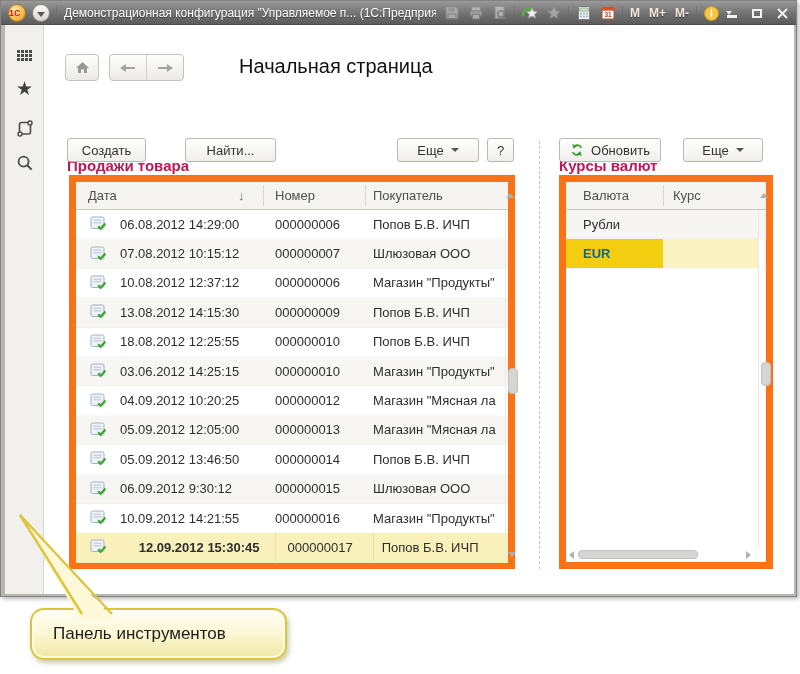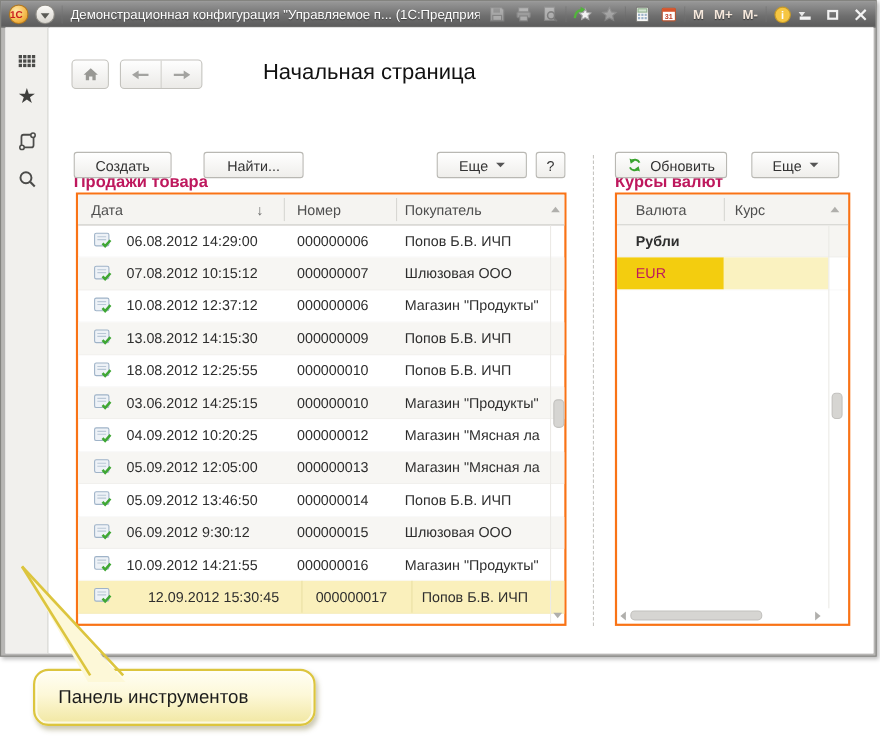--- a/index.html
+++ b/index.html
@@ -66,40 +66,40 @@
   .page-title { position:absolute; left:194px; top:30px; font-size:20px; color:#111; white-space:nowrap; }
   
   .phead { position:absolute; font-size:15px; font-weight:bold; color:#be185d; white-space:nowrap;margin-top:32px; }
   .btn {
     position:absolute; height:24px; border:1px solid #b9b8b3; border-radius:3px;
     background:linear-gradient(#ffffff,#efeeeb); font-size:13px; color:#333;
     display:flex; align-items:center; justify-content:center; gap:7px;
   }
   .caret-d { width:0; height:0; border-left:4px solid transparent; border-right:4px solid transparent; border-top:4px solid #555; }
   
-  .dtable { position:absolute; width:446px; height:394px; border:2px solid #f97316; background:#fff; }
+  .dtable { position:absolute; width:446px; height:394px; border:7px solid #f97316; background:#fff; }
   .thead { position:absolute; left:0; top:0; right:0; height:28px; background:#f5f4f1; border-bottom:1px solid #c9c8c4; font-size:13px; color:#4f4f4f; }
   .hcell { position:absolute; top:0; height:27px; display:flex; align-items:center; }
   .hline { position:absolute; top:3px; width:1px; height:21px; background:#d8d7d3; }
   .rows { position:absolute; left:0; top:28px; right:0; }
   .srow, .crow { display:flex; height:29.4px; align-items:center; font-size:13px; color:#2e2e2e; border-bottom:1px solid rgba(0,0,0,.025); }
   .srow:nth-child(even) { background:#f7f6f3; }
   .crow:nth-child(odd) { background:#f6f5f2; }
   .srow.sel { background:#faf0bc; }
-  .srow.sel .c-date { font-weight:normal;margin-left:20px; }
+  .srow.sel .c-date { font-weight:bold;margin-left:20px; }
   .srow.sel .cell { border-right:1px solid #ead F; }
   .srow.sel .c-date, .srow.sel .c-num { border-right:1px solid #eadfa4; }
   .cell { height:100%; display:flex; align-items:center; overflow:hidden; white-space:nowrap; }
   .c-icon { width:44px; padding-left:14px; }
   .c-date { width:143px; }
   .c-num { width:102px; padding-left:12px; }
   .c-buyer { width:140px; padding-left:8px; }
-  .c-cur { width:97px; padding-left:17px;font-weight:bold; }
+  .c-cur { width:97px; padding-left:17px; }
   .c-rate { width:95px; padding-left:10px; }
-  .crow.sel .c-cur { background:#f3cd0f; font-weight:normal; color:#be185d;text-align:right; }
+  .crow.sel .c-cur { background:#f3cd0f; font-weight:bold; color:#0369a1;text-align:right; }
   .crow.sel .c-rate { background:#faf2c0; }
   
   .vscroll { position:absolute; top:28px; bottom:0; border-left:1px solid #eceae6; }
   .arr { position:absolute; width:0; height:0; }
   .arr-up { border-left:4px solid transparent; border-right:4px solid transparent; border-bottom:5px solid #b0afac; }
   .arr-down { border-left:4px solid transparent; border-right:4px solid transparent; border-top:5px solid #b0afac; }
   .arr-left { border-top:4px solid transparent; border-bottom:4px solid transparent; border-right:5px solid #b0afac; }
   .arr-right { border-top:4px solid transparent; border-bottom:4px solid transparent; border-left:5px solid #b0afac; }
   .thumb-v { position:absolute; width:10px; border-radius:4px; background:#d6d5d2; border:1px solid #c2c1be; }
   .thumb-h { position:absolute; height:9px; border-radius:4px; background:#d6d5d2; border:1px solid #c2c1be; }
@@ -272,21 +272,21 @@
         <span class="nav-half">
           <svg width="16" height="10" viewBox="0 0 16 10">
               <line x1="1" y1="5" x2="12" y2="5" stroke="#a3a3a0" stroke-width="2"></line>
               <polygon points="16,5 10,1 10,9" fill="#a3a3a0"></polygon>
             </svg>
         </span>
       </div>
       <div class="page-title">Начальная страница</div>
 
       <div class="phead" style="left:22px; top:100px">Продажи товара</div>
-      <div class="btn" style="left:22px; top:113px; width:89px">
+      <div class="btn" style="left:22px; top:113px; width:79px">
           <span>Создать</span>
         </div>
       <div class="btn" style="left:140px; top:113px; width:91px">
           <span>Найти...</span>
         </div>
       <div class="btn" style="left:352px; top:113px; width:82px">
           <span>Еще</span>
           <span class="caret-d"></span>
         </div>
       <div class="btn" style="left:442px; top:113px; width:27px">

